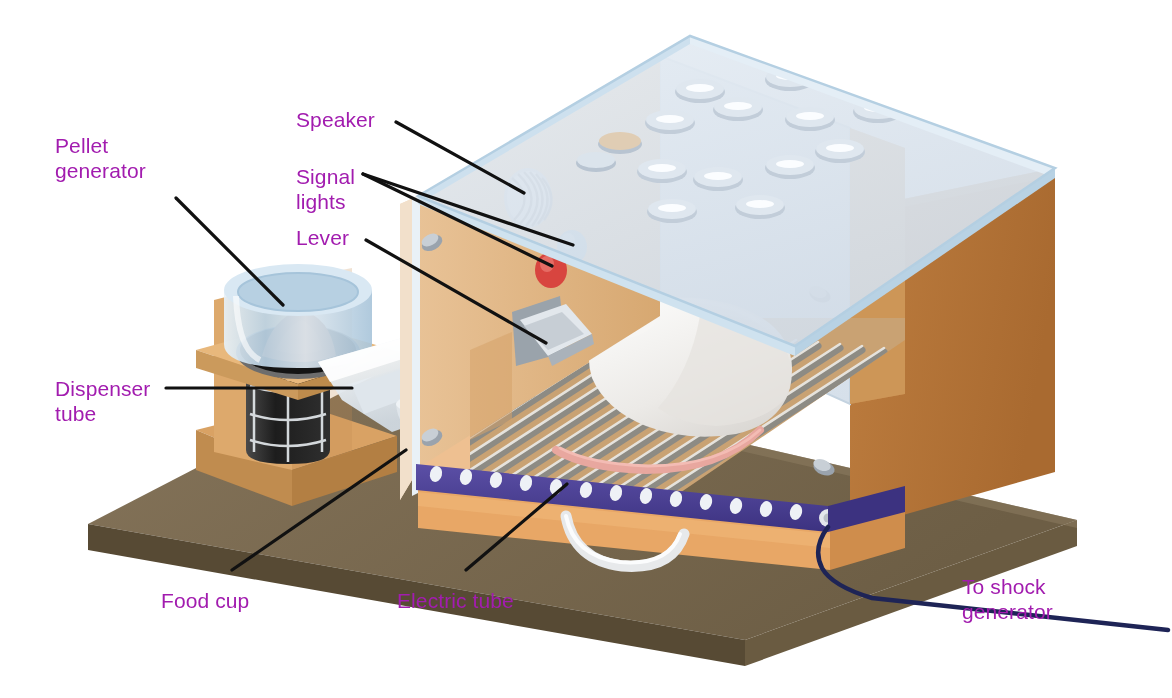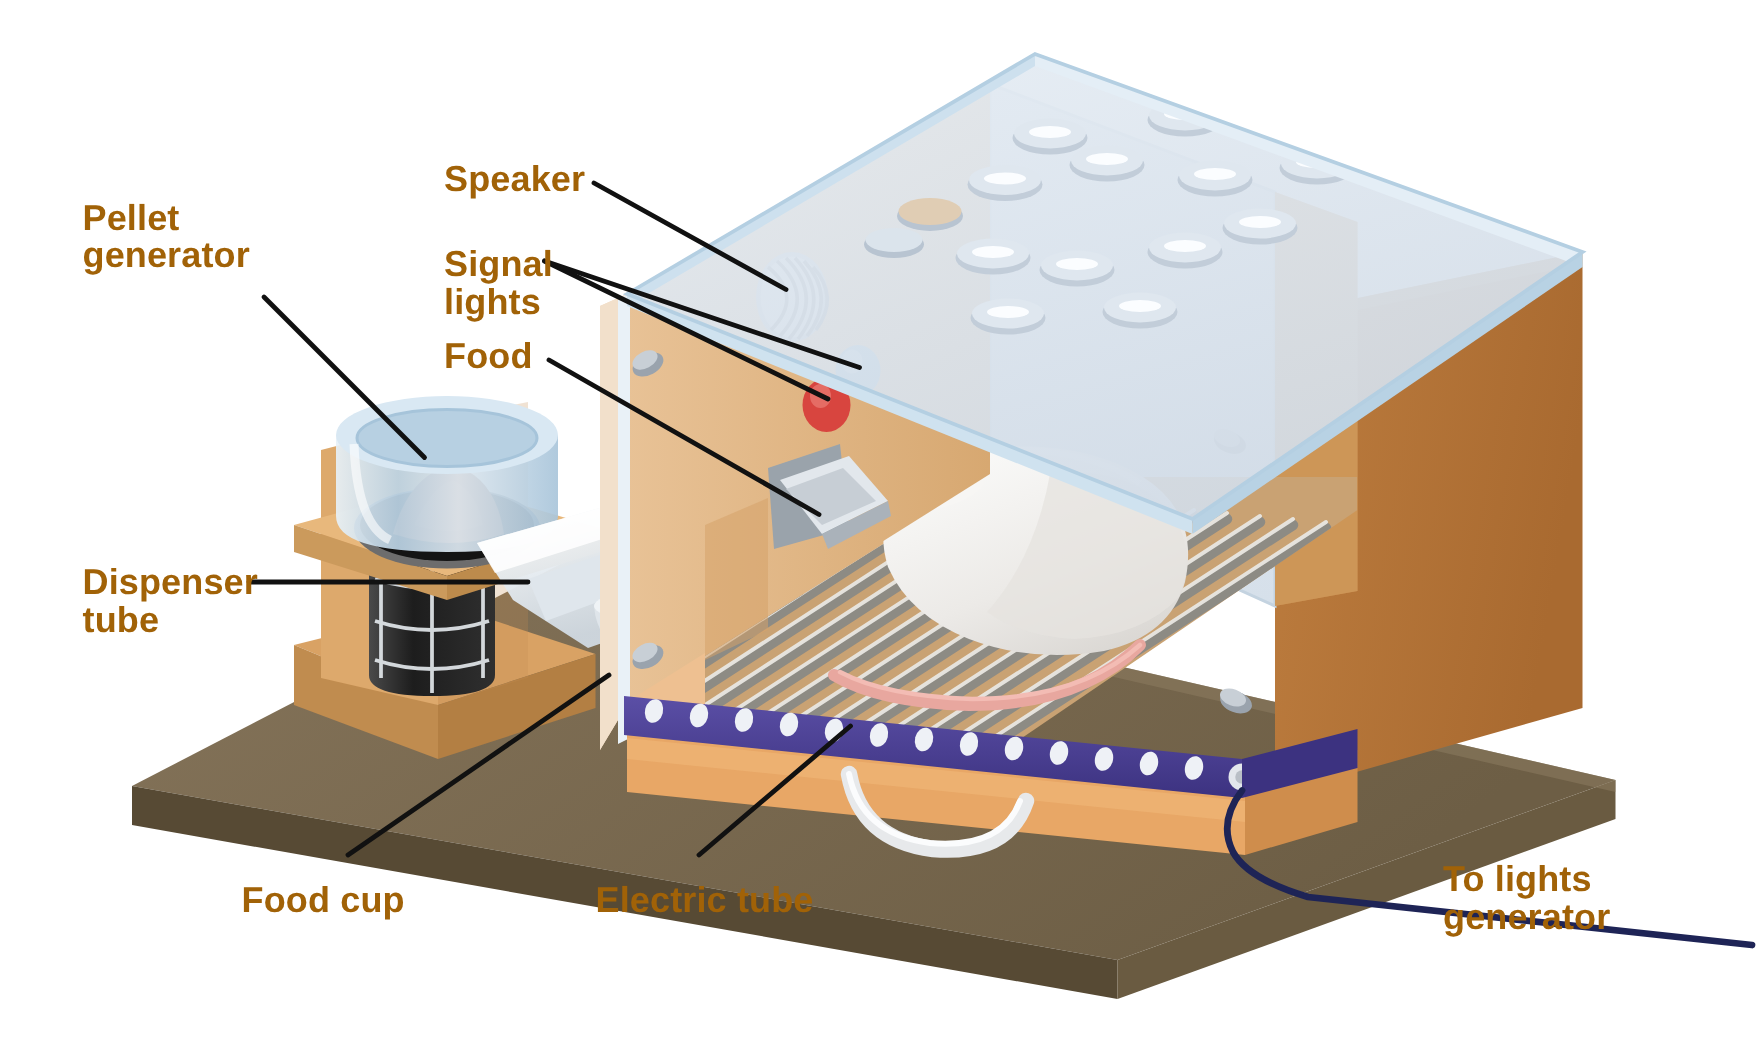--- a/index.html
+++ b/index.html
@@ -1,21 +1,21 @@
 <!DOCTYPE html>
 <html><head>
 <meta charset="utf-8">
 <style>
   html,body{margin:0;padding:0;background:#ffffff;}
   body{width:1172px;height:698px;overflow:hidden;
        font-family:"Liberation Sans","DejaVu Sans",sans-serif;}
   #stage{position:relative;width:1172px;height:698px;background:#fff;}
   svg#art{position:absolute;left:0;top:0;width:1172px;height:698px;display:block;}
-  .lbl{position:absolute;color:#a16207;font-size:24px;line-height:25px;
-       font-weight:700;letter-spacing:.1px;white-space:pre;}
+  .lbl{position:absolute;color:#a21caf;font-size:21px;line-height:25px;
+       font-weight:400;letter-spacing:.1px;white-space:pre;}
 </style>
 </head>
 <body>
 
 <div id="stage">
 
   <svg id="art" viewBox="0 0 1172 698">
     <defs>
       <linearGradient id="gLid" x1="0" y1="0" x2="0.6" y2="1">
         <stop offset="0" stop-color="#e7eef5"></stop>
@@ -385,21 +385,21 @@
       <line x1="232" y1="570" x2="406" y2="450"></line>
       <line x1="466" y1="570" x2="567" y2="484"></line>
     </g>
   </svg>
 
   <div class="lbl" style="left:55px;  top:133px;">Pellet
 generator</div>
   <div class="lbl" style="left:296px; top:107px;">Speaker</div>
   <div class="lbl" style="left:296px; top:164px;">Signal
 lights</div>
-  <div class="lbl" style="left:296px; top:225px;">Food</div>
+  <div class="lbl" style="left:296px; top:225px;">Lever</div>
   <div class="lbl" style="left:55px;  top:376px;">Dispenser
 tube</div>
   <div class="lbl" style="left:161px; top:588px;">Food cup</div>
   <div class="lbl" style="left:397px; top:588px;">Electric tube</div>
-  <div class="lbl" style="left:962px; top:574px;">To lights
+  <div class="lbl" style="left:962px; top:574px;">To shock
 generator</div>
 
 </div>
 
 </body></html>

